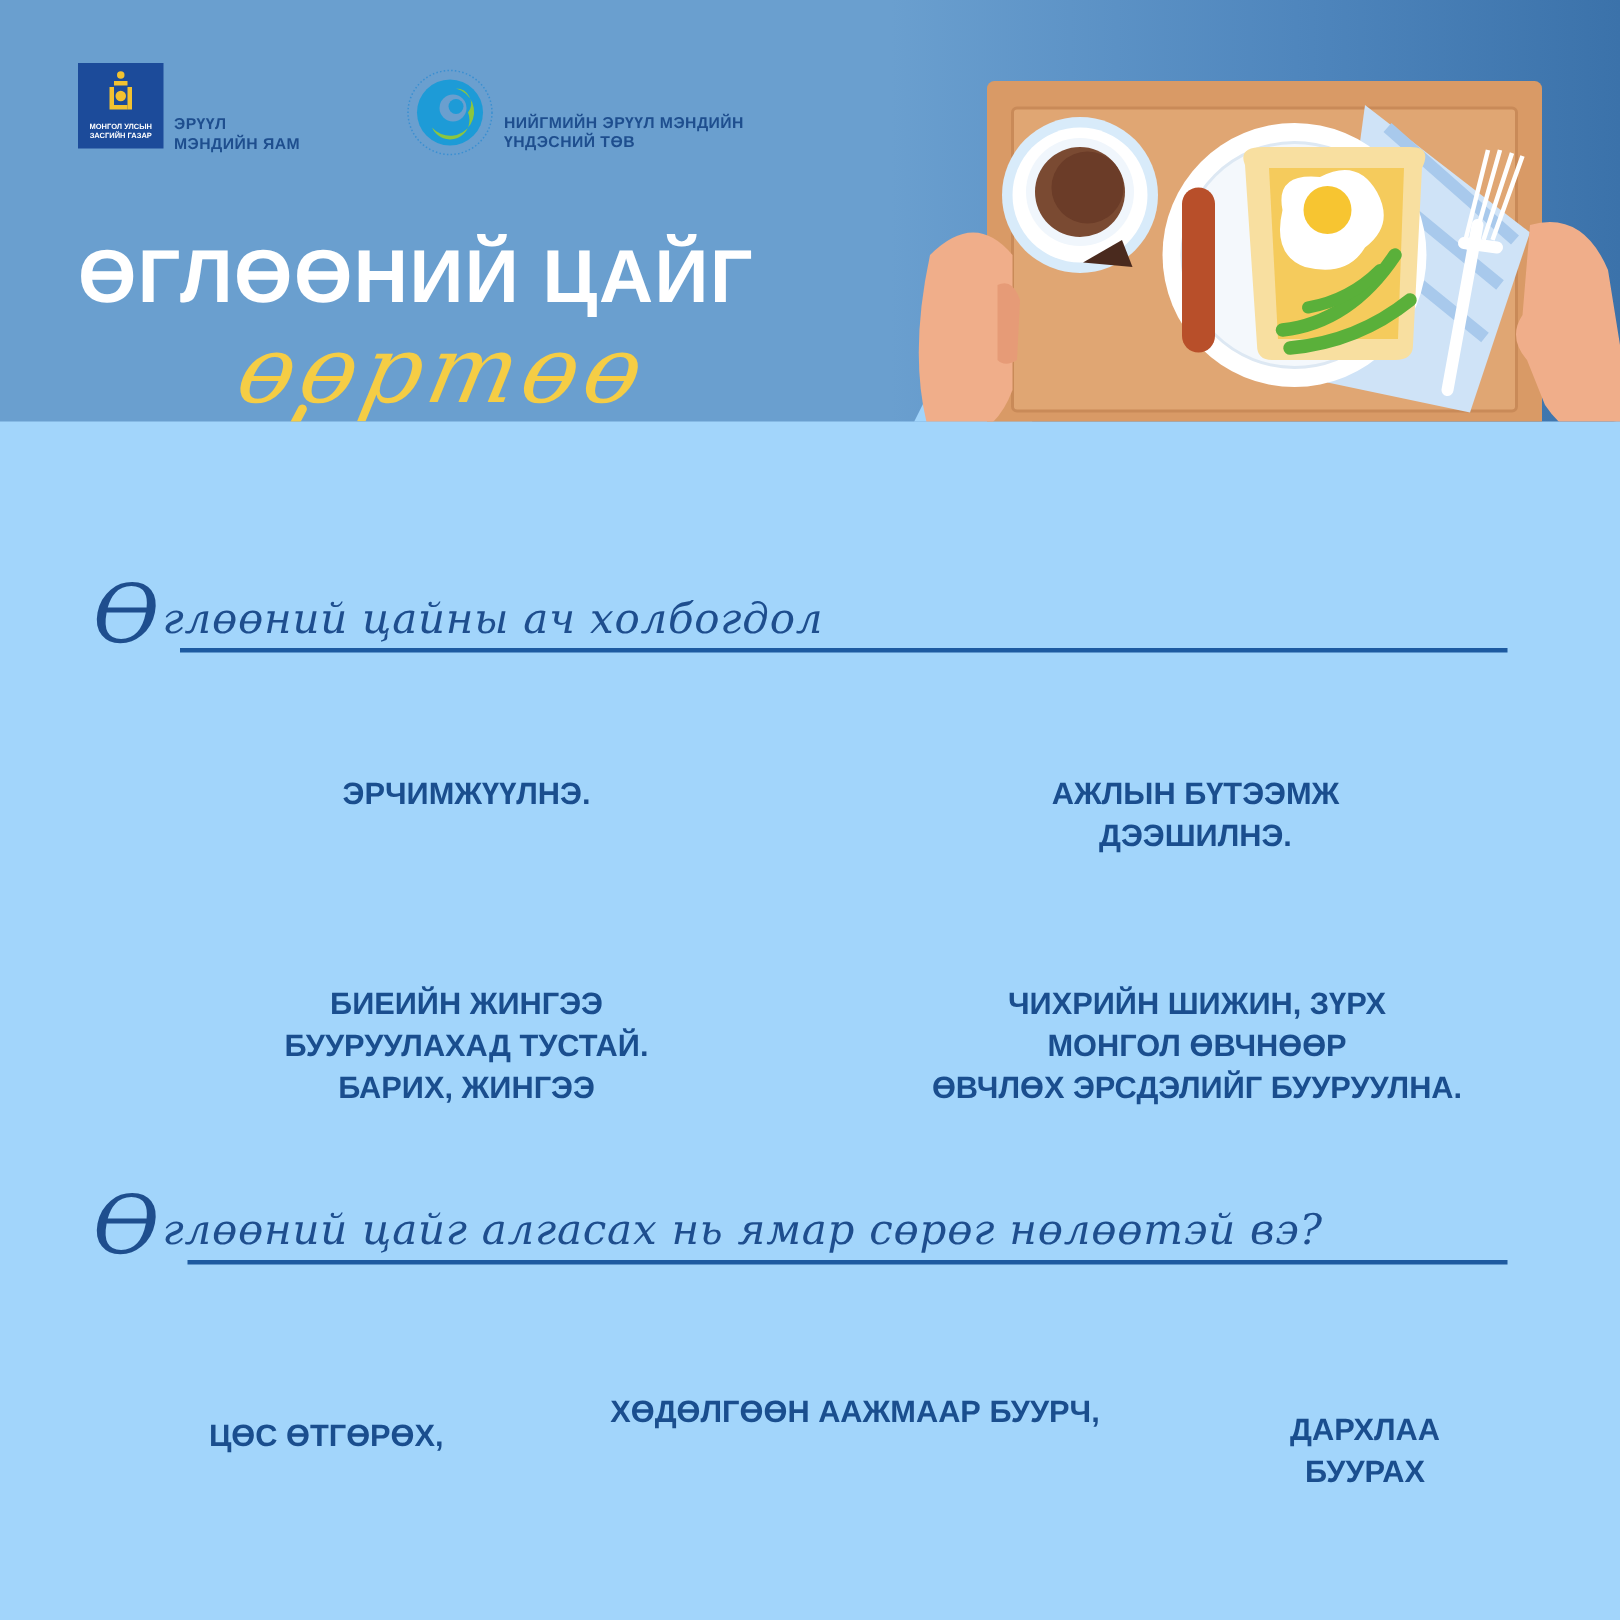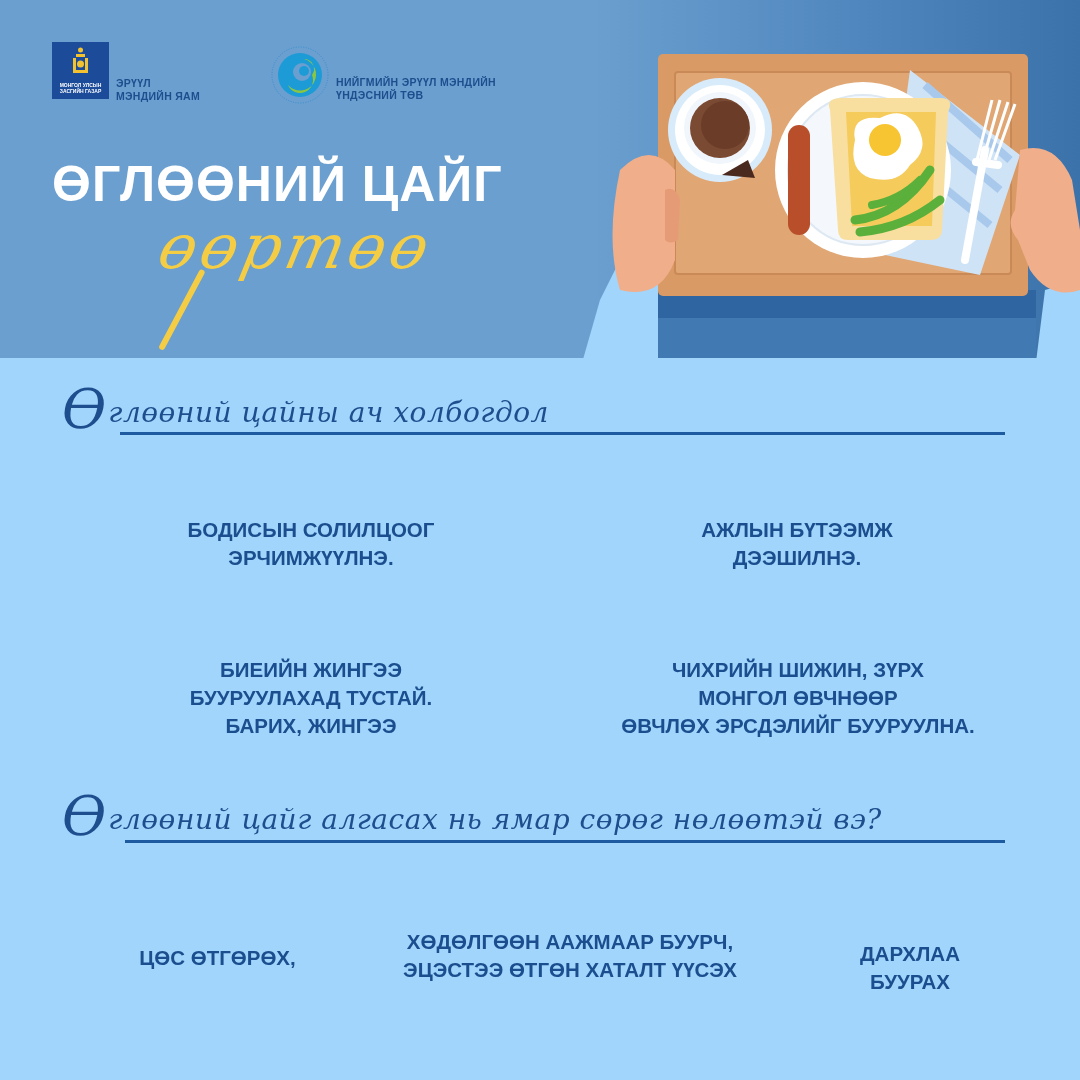--- a/index.html
+++ b/index.html
@@ -1,19 +1,19 @@
 <!DOCTYPE html>
 <html><head>
 <meta charset="utf-8">
 <style>
   * { box-sizing: border-box; margin: 0; padding: 0; }
   html, body { width: 1080px; height: 1080px; overflow: hidden; }
   body { background: #a2d5fb; font-family: "Liberation Sans", sans-serif; position: relative; }
 
-  .header { position: absolute; left: 0; top: 0; width: 1080px; height: 358px;
+  .header { position: absolute; left: 0; top: 0; width: 1080px; height: 281px;
     background: linear-gradient(90deg, #6a9fcf 0%, #6a9fcf 55%, #4f86bd 80%, #3b72aa 100%); overflow: hidden; padding-left: 48px; }
 
   
   .logo-gov { position: absolute; left: 52px; top: 42px; width: 57px; height: 57px; background: #1c4b9a; }
   .logo-gov .emblem { position: absolute; left: 20px; top: 5px; width: 17px; height: 30px; }
   .logo-gov .cap { position: absolute; left: 3px; top: 40px; width: 51px; font-size: 5px; line-height: 6px; color: #fff; font-weight: bold; text-align: center; }
   .logo-gov-text { position: absolute; left: 116px; top: 77px; font-size: 10.5px; line-height: 13px; font-weight: bold; color: #1e4e8e; letter-spacing: 0.3px; }
   .logo-center { position: absolute; left: 270px; top: 45px; width: 60px; height: 60px; }
   .logo-center-text { position: absolute; left: 336px; top: 76px; font-size: 10.5px; line-height: 13px; font-weight: bold; color: #1e4e8e; letter-spacing: 0.3px; }
 
@@ -112,21 +112,20 @@
     <path d="M440 150 Q475 140 492 180 L500 230 L500 290 Q470 300 450 270 L438 240 Q425 225 435 210 Z" fill="#f0ae8a"></path>
   </svg>
 </div>
 
 <div class="section-heading" style="left:62px; top:378px;">
   <span class="cap">Ө</span><span class="rest">глөөний цайны ач холбогдол</span>
 </div>
 <div class="rule" style="left:120px; top:432px; width:885px;"></div>
 
 <div class="item" style="left:168px; top:516px; width:286px;">
-  <div>БОДИСЫН СОЛИЛЦООГ</div>
   <div>ЭРЧИМЖҮҮЛНЭ.</div>
 </div>
 <div class="item" style="left:680px; top:516px; width:234px;">
   <div>АЖЛЫН БҮТЭЭМЖ</div>
   <div>ДЭЭШИЛНЭ.</div>
 </div>
 <div class="item" style="left:168px; top:656px; width:286px;">
   <div>БИЕИЙН ЖИНГЭЭ</div>
   <div>БУУРУУЛАХАД ТУСТАЙ.</div>
   <div>БАРИХ, ЖИНГЭЭ</div>
@@ -140,18 +139,17 @@
 <div class="section-heading" style="left:62px; top:785px;">
   <span class="cap">Ө</span><span class="rest">глөөний цайг алгасах нь ямар сөрөг нөлөөтэй вэ?</span>
 </div>
 <div class="rule" style="left:125px; top:840px; width:880px;"></div>
 
 <div class="item" style="left:100px; top:944px; width:235px;">
   <div>ЦӨС ӨТГӨРӨХ,</div>
 </div>
 <div class="item" style="left:380px; top:928px; width:380px;">
   <div>ХӨДӨЛГӨӨН ААЖМААР БУУРЧ,</div>
-  <div>ЭЦЭСТЭЭ ӨТГӨН ХАТАЛТ ҮҮСЭХ</div>
 </div>
 <div class="item" style="left:840px; top:940px; width:140px;">
   <div>ДАРХЛАА</div>
   <div>БУУРАХ</div>
 </div>
 
 </body></html>

